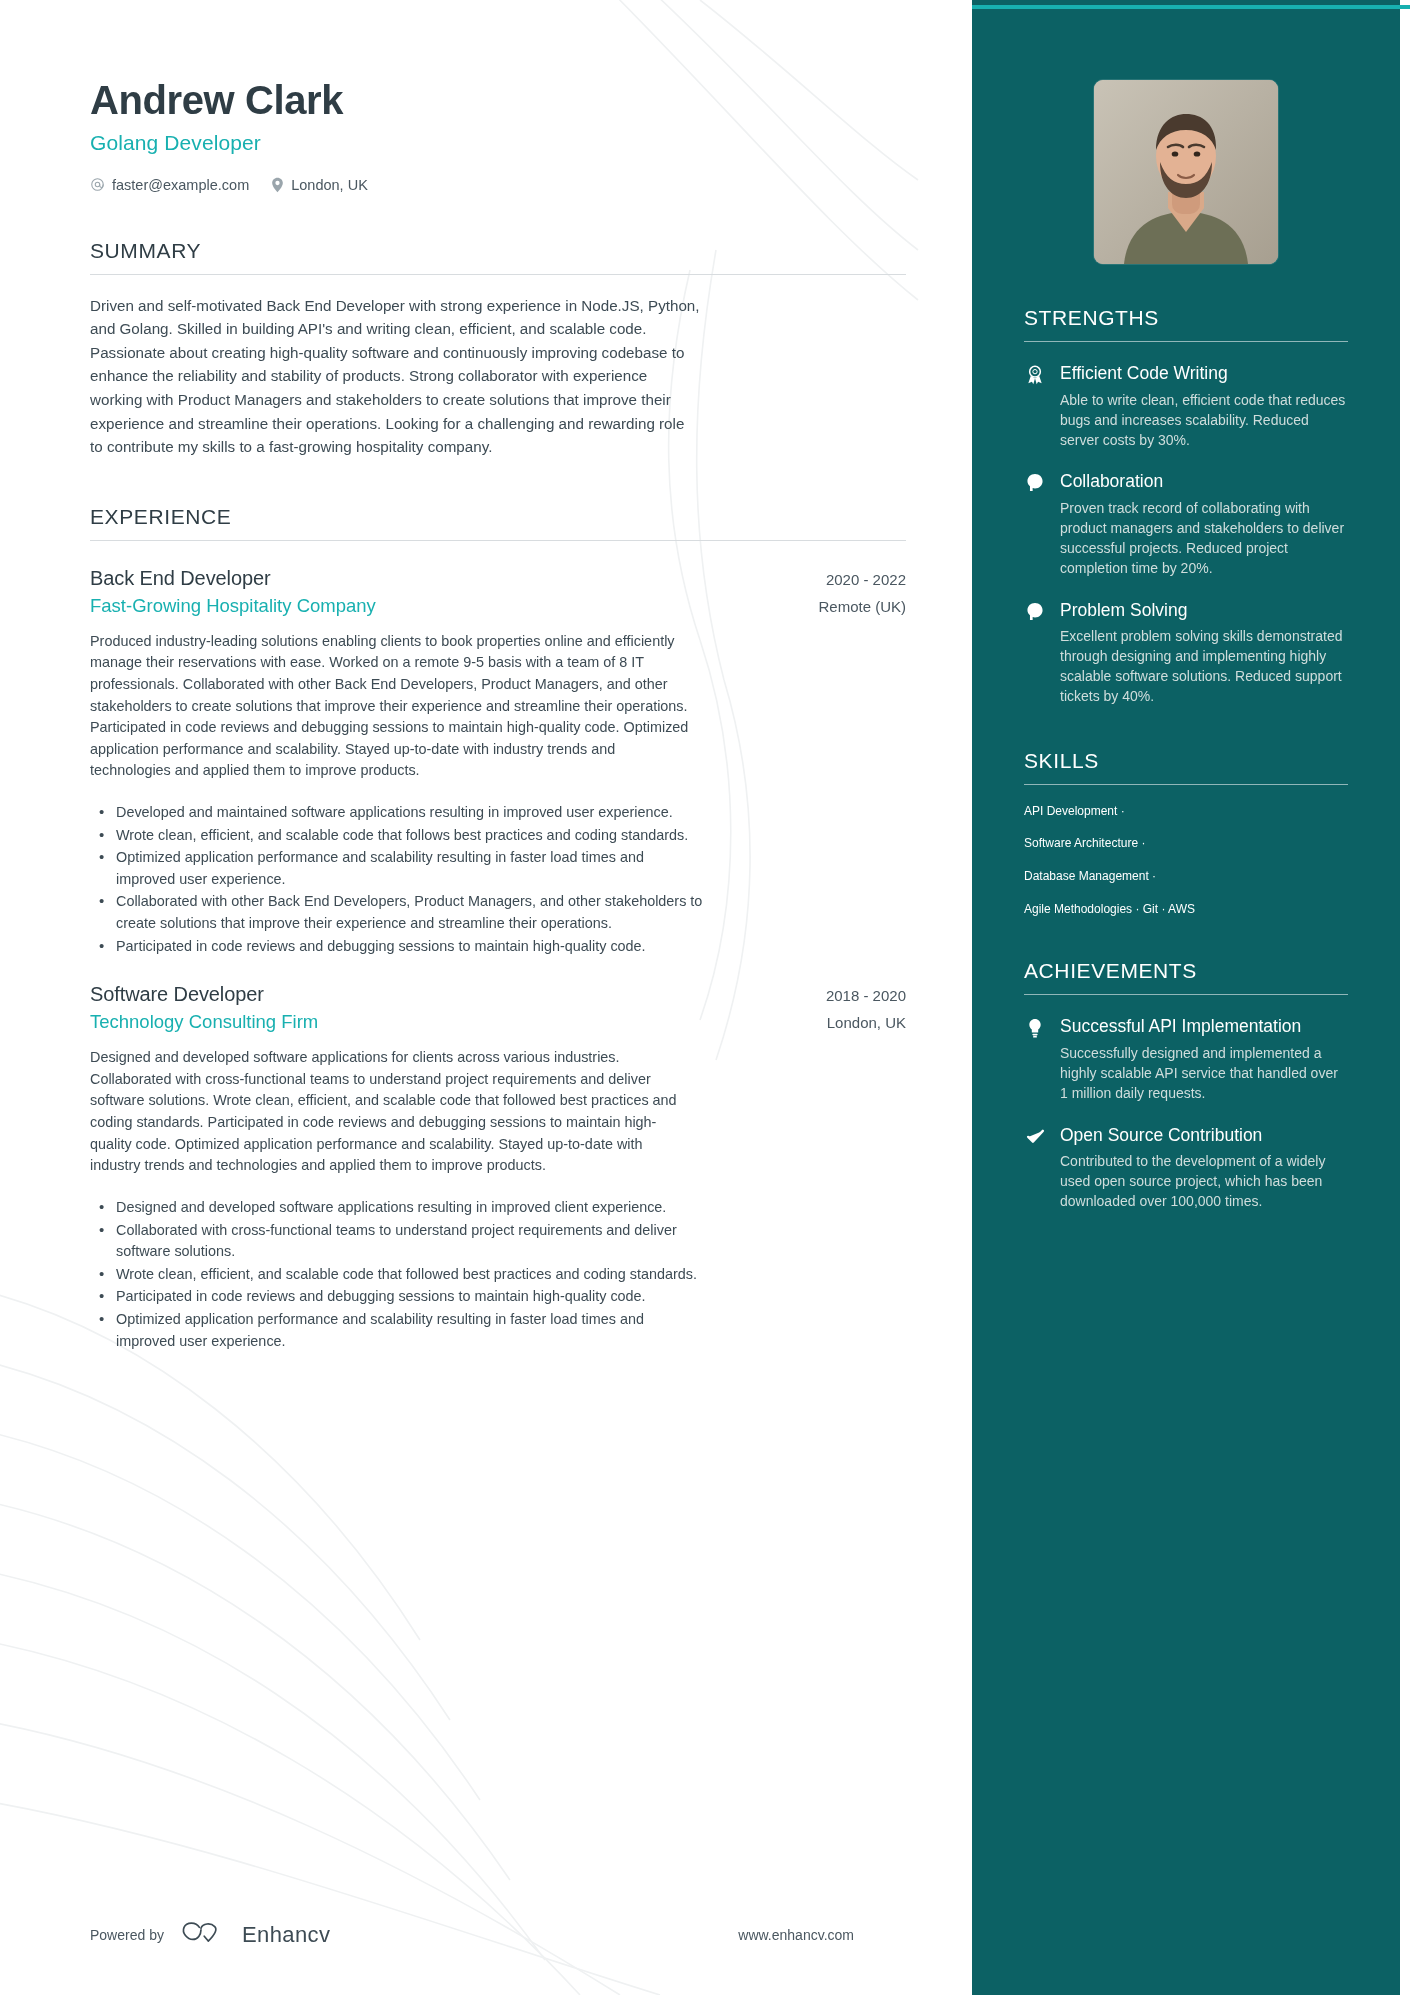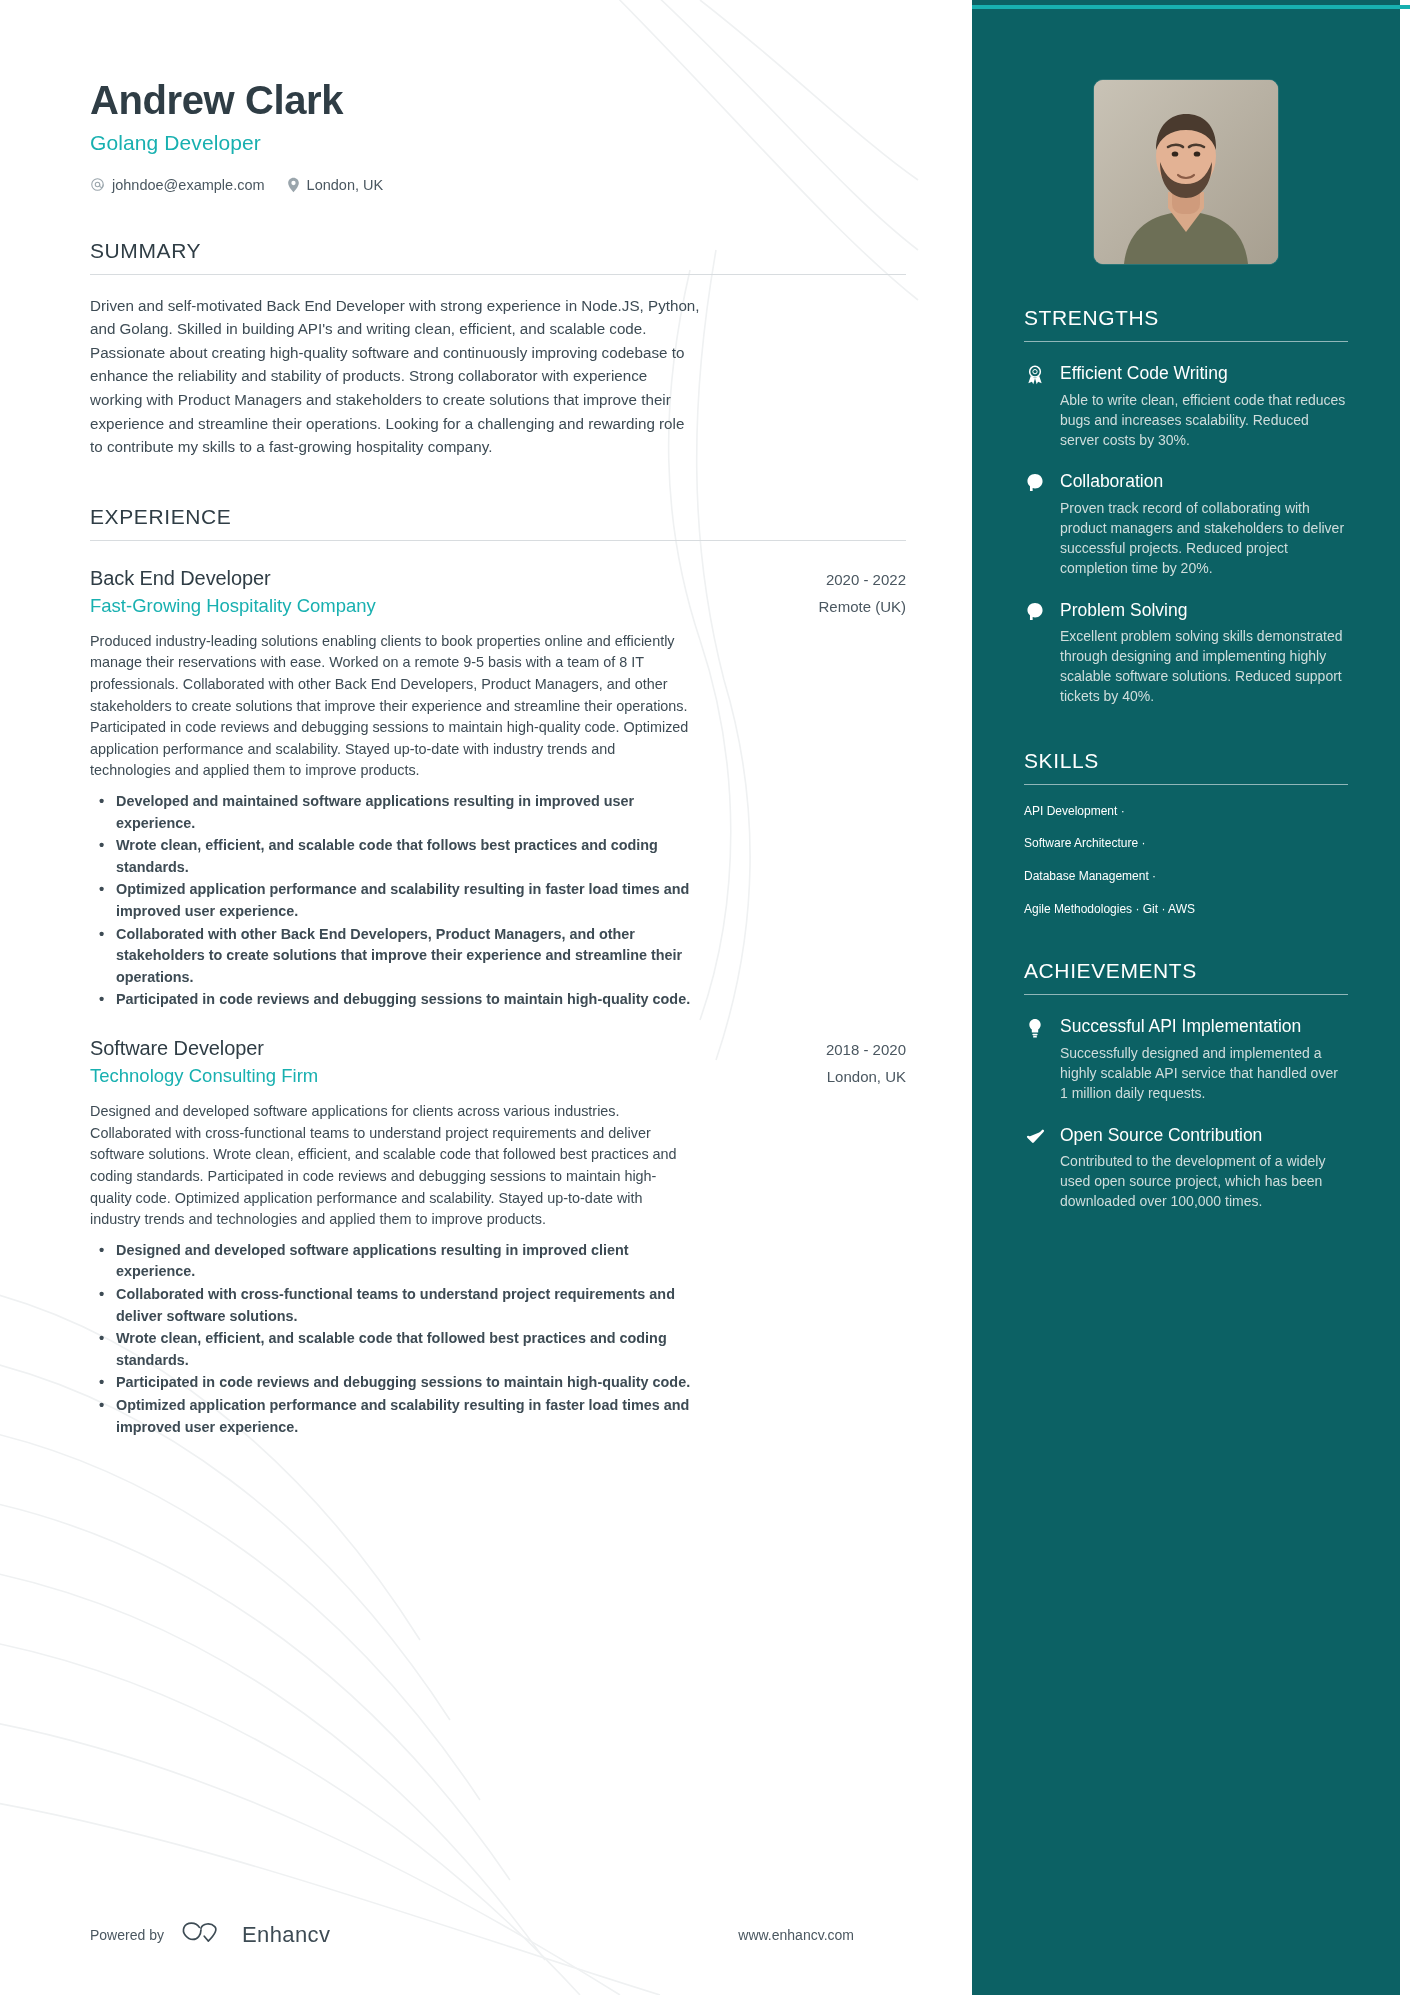--- a/index.html
+++ b/index.html
@@ -99,21 +99,21 @@
   .exp-company { font-size: 18.5px; color: #18b0b0; }
   .exp-location { font-size: 15px; color: #4a5760; white-space: nowrap; }
 
   .exp-desc {
     margin-top: 14px;
     font-size: 14.4px;
     line-height: 1.5;
     color: #3d4b54;
     max-width: 600px;
   }
-  .exp-bullets { margin-top: 9px; list-style: none; font-weight: bold; }
+  .exp-bullets { margin-top: 20px; list-style: none; }
   .exp-bullets li {
     position: relative;
     padding-left: 26px;
     margin-bottom: 1px;
     font-size: 14.4px;
     line-height: 1.5;
     color: #3d4b54;
     max-width: 614px;
   }
   .exp-bullets li::before {
@@ -253,21 +253,21 @@
 
       <div class="contact-row">
         <div class="contact-item">
           <span>
             <svg width="15" height="15" viewBox="0 0 24 24" fill="none" stroke="#9aa5ac" stroke-width="1.7">
               <circle cx="12" cy="12" r="9.2"></circle>
               <circle cx="12" cy="12" r="3.6"></circle>
               <path d="M15.6 12 v2.1 a2.6 2.6 0 0 0 5.2 0 V12"></path>
             </svg>
           </span>
-          <span>johndoe@example.com</span>
+          <span>faster@example.com</span>
         </div>
         <div class="contact-item">
           <span>
             <svg width="13" height="16" viewBox="0 0 20 24" fill="#9aa5ac">
               <path d="M10 0.8 C5.4 0.8 1.8 4.4 1.8 9 c0 6 8.2 14.2 8.2 14.2 S18.2 15 18.2 9 C18.2 4.4 14.6 0.8 10 0.8 z M10 12.2 a3.3 3.3 0 1 1 0-6.6 a3.3 3.3 0 0 1 0 6.6 z"></path>
             </svg>
           </span>
           <span>London, UK</span>
         </div>
       </div>

